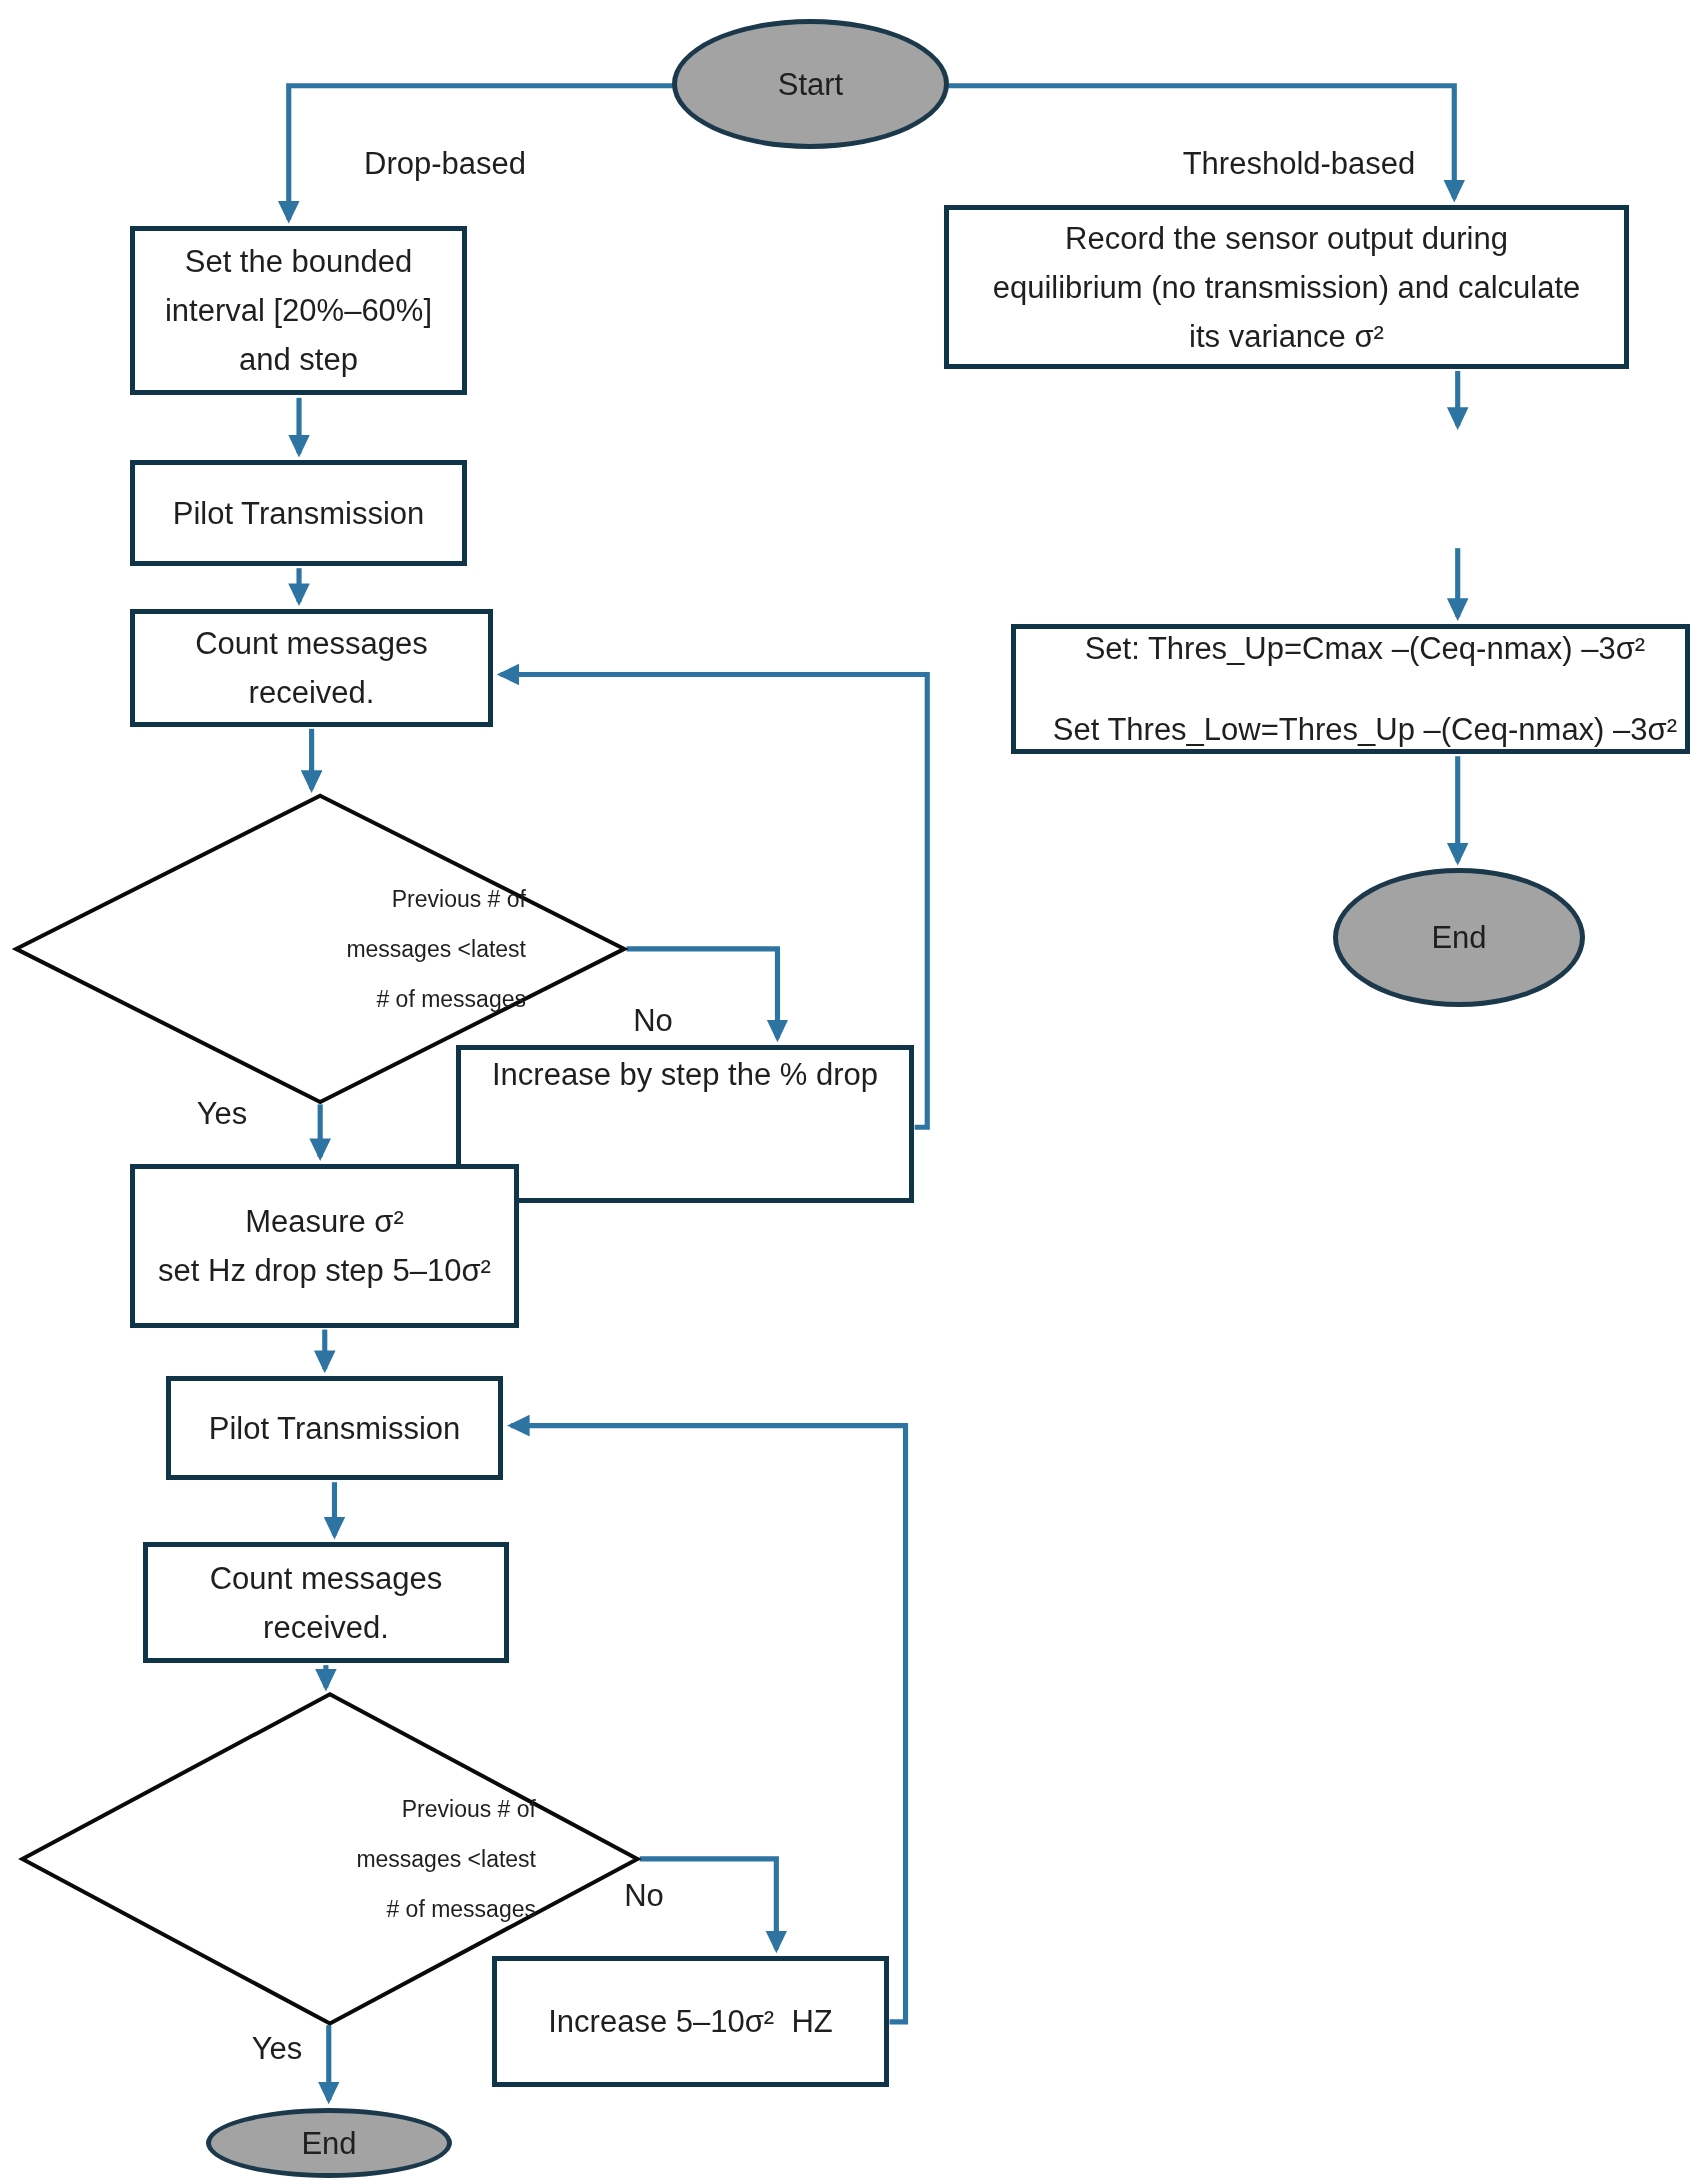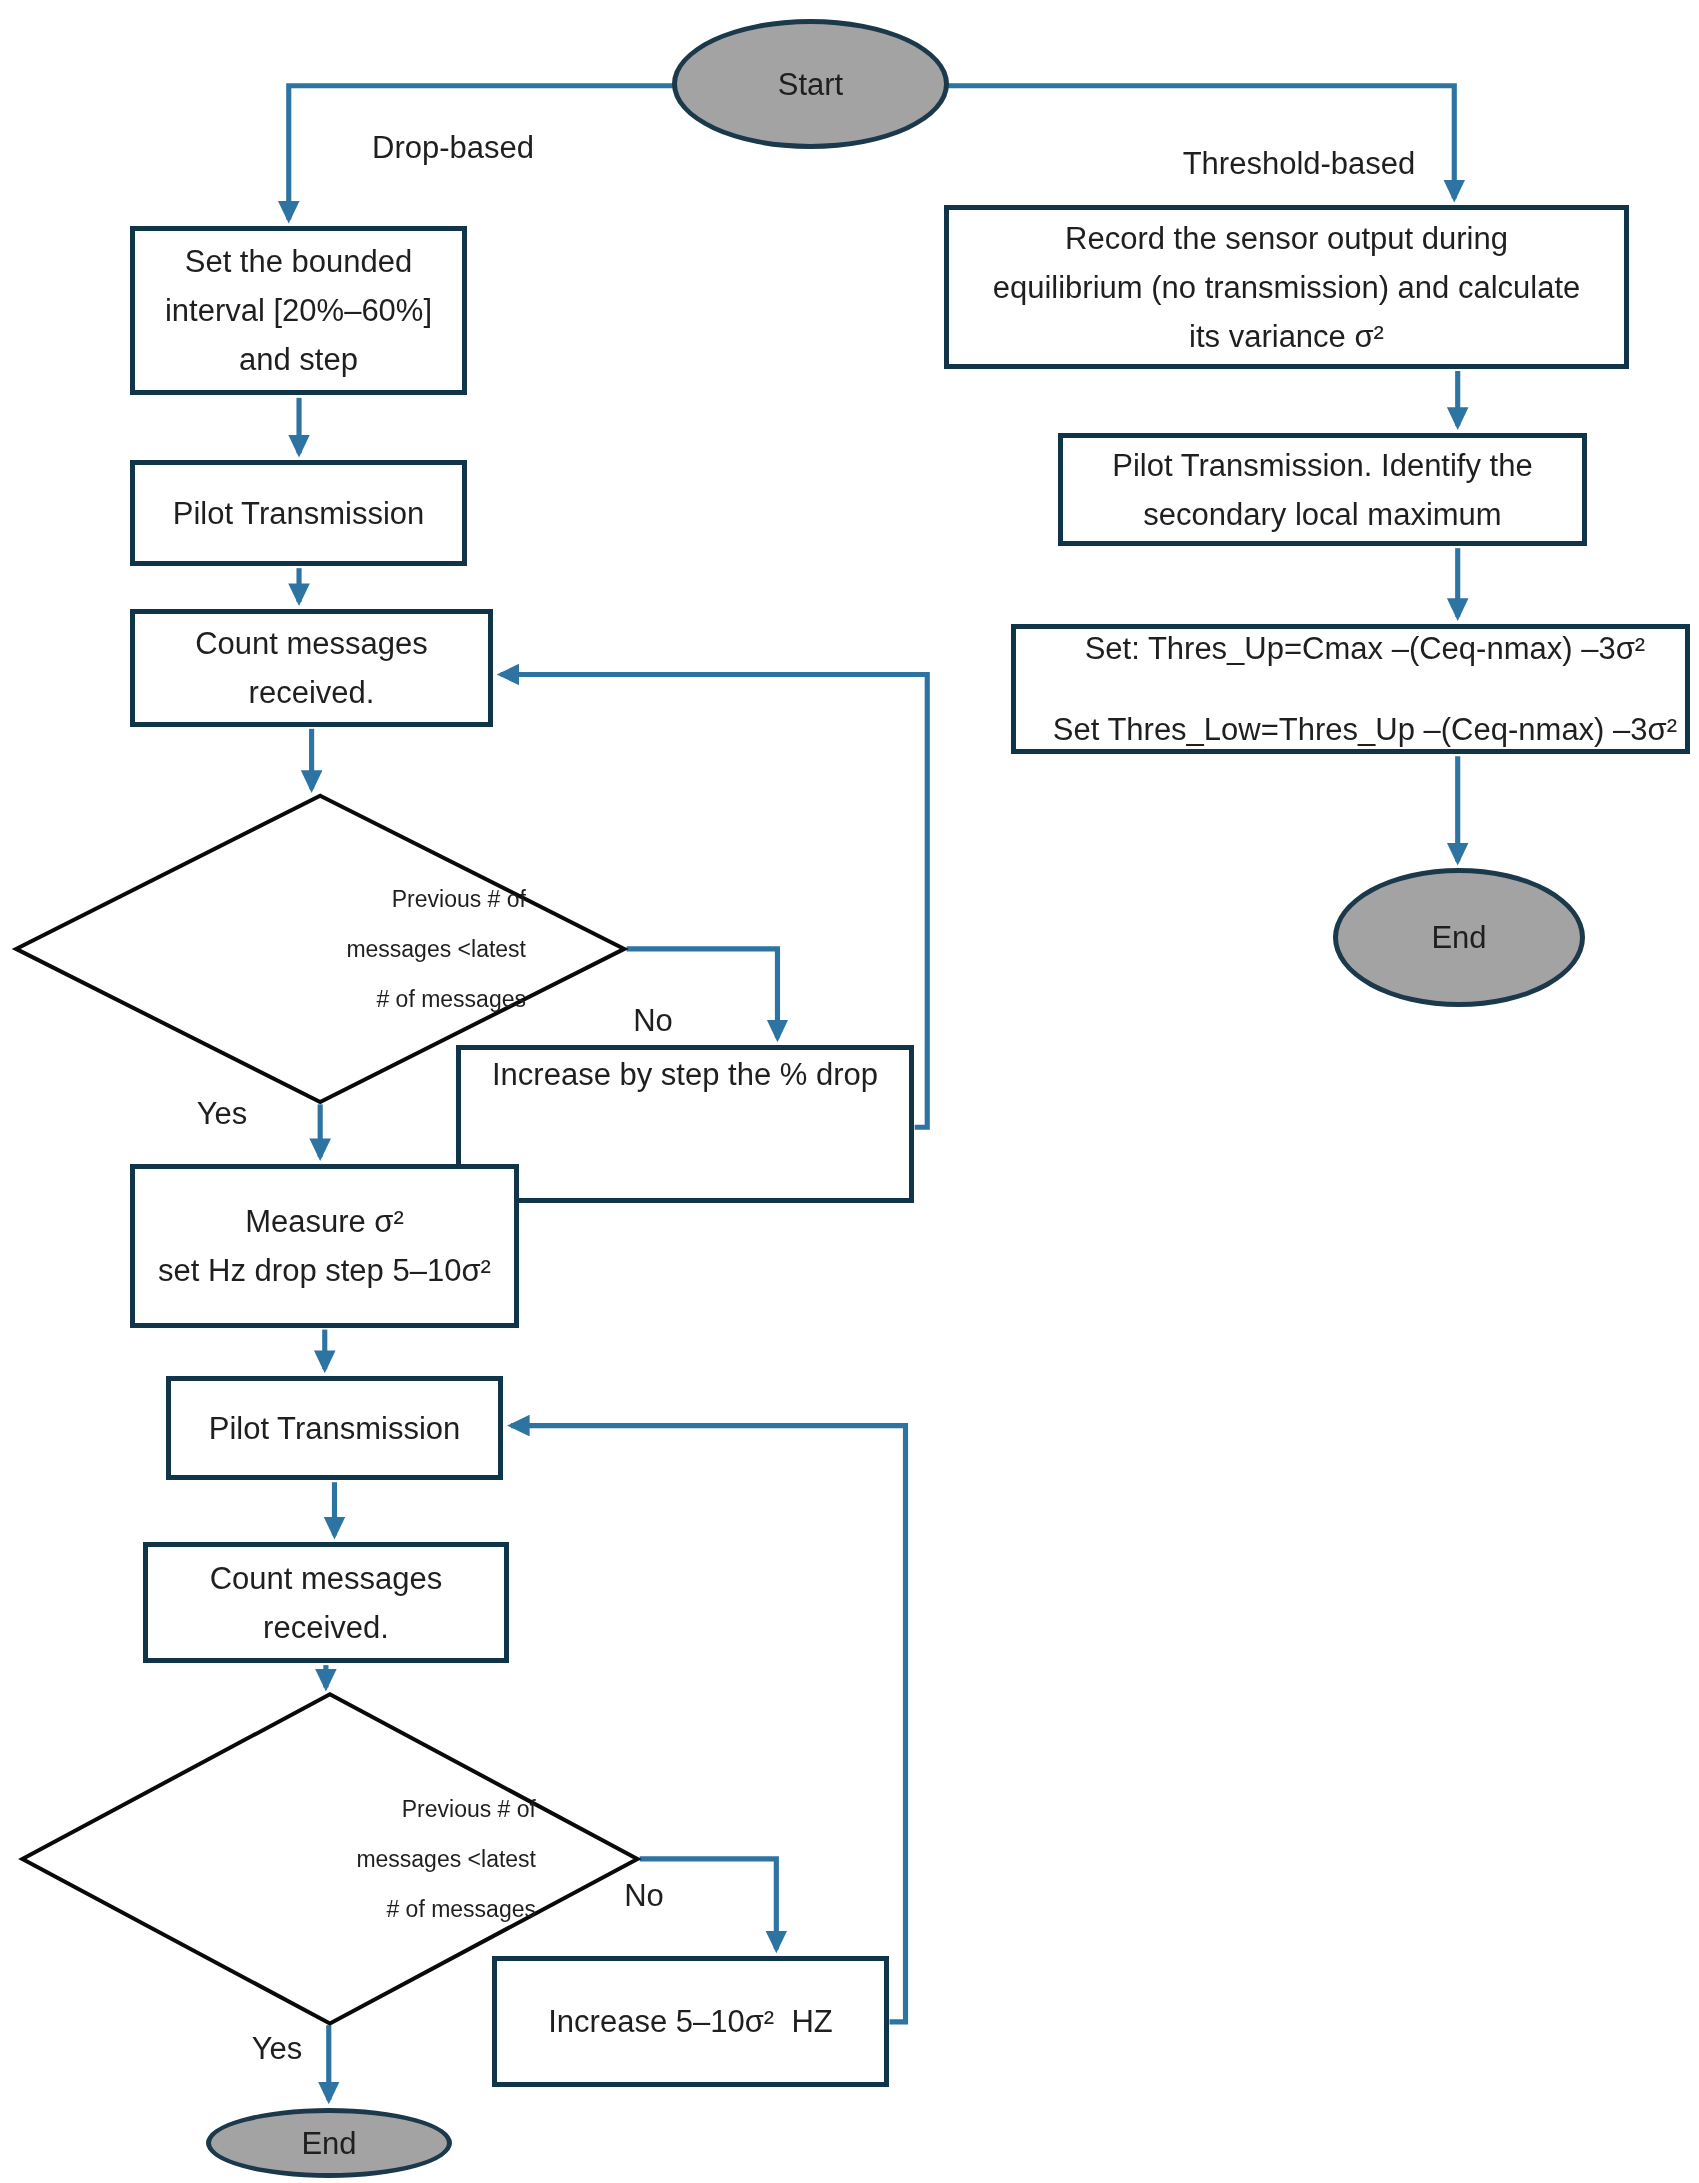--- a/index.html
+++ b/index.html
@@ -95,21 +95,21 @@
     <g fill="#ffffff" stroke="#0a0a0a" stroke-width="7">
       <polygon points="560,1392 1092,1660 560,1928 28,1660"></polygon>
       <polygon points="577,2964 1115,3252 577,3540 39,3252"></polygon>
     </g>
   </svg>
 
   <div class="node oval" style="left:672px; top:19.4px; width:277px; height:130px;">
     <span>Start</span>
   </div>
 
-  <div class="edge-label" style="left:445px; top:148px;margin-left:8px;">Drop-based</div>
+  <div class="edge-label" style="left:445px; top:164px;">Drop-based</div>
   <div class="edge-label" style="left:1299px; top:164px;">Threshold-based</div>
 
   <div class="node box" style="left:130px; top:226px; width:337px; height:169px;">
     <span>Set the bounded
 interval [20%–60%]
 and step</span>
   </div>
 
   <div class="node box" style="left:130px; top:460px; width:337px; height:106px;">
     <span>Pilot Transmission</span>
@@ -159,24 +159,20 @@
   <div class="node oval" style="left:206px; top:2108px; width:246px; height:70px;">
     <span>End</span>
   </div>
 
   <div class="node box" style="left:944px; top:205px; width:685px; height:164px;">
     <span>Record the sensor output during
 equilibrium (no transmission) and calculate
 its variance σ²</span>
   </div>
 
-  <div class="node box" style="left:1058px; top:433px; width:529px; height:113px;">
-    <span>Pilot Transmission. Identify the
-secondary local maximum</span>
-  </div>
 
   <div class="node box lh-xl" style="left:1011px; top:624px; width:679px; height:130px;">
     <span>Set: Thres_Up=Cmax –(Ceq-nmax) –3σ²
 Set Thres_Low=Thres_Up –(Ceq-nmax) –3σ²</span>
   </div>
 
   <div class="node oval" style="left:1333px; top:868px; width:252px; height:139px;">
     <span>End</span>
   </div>
 

